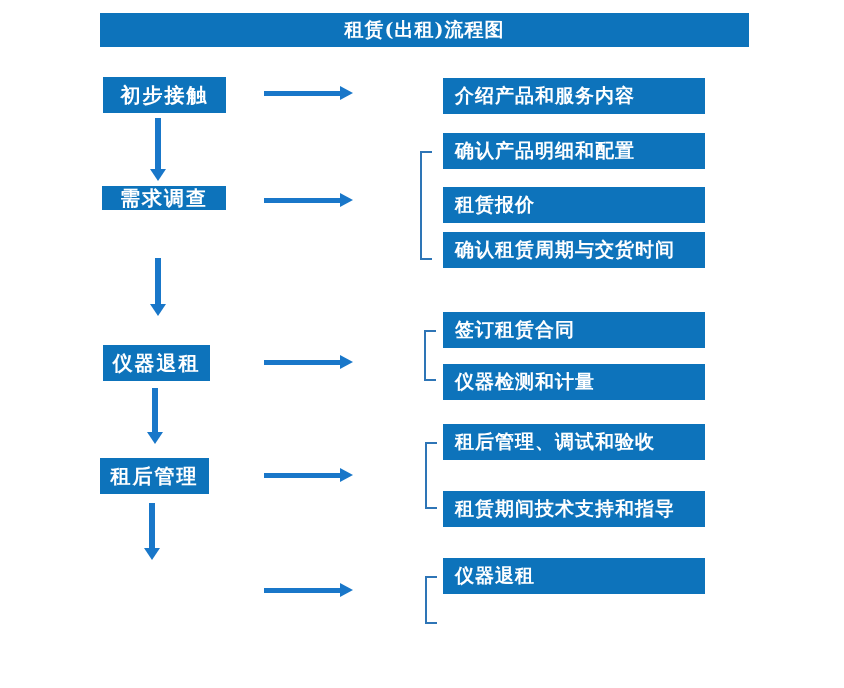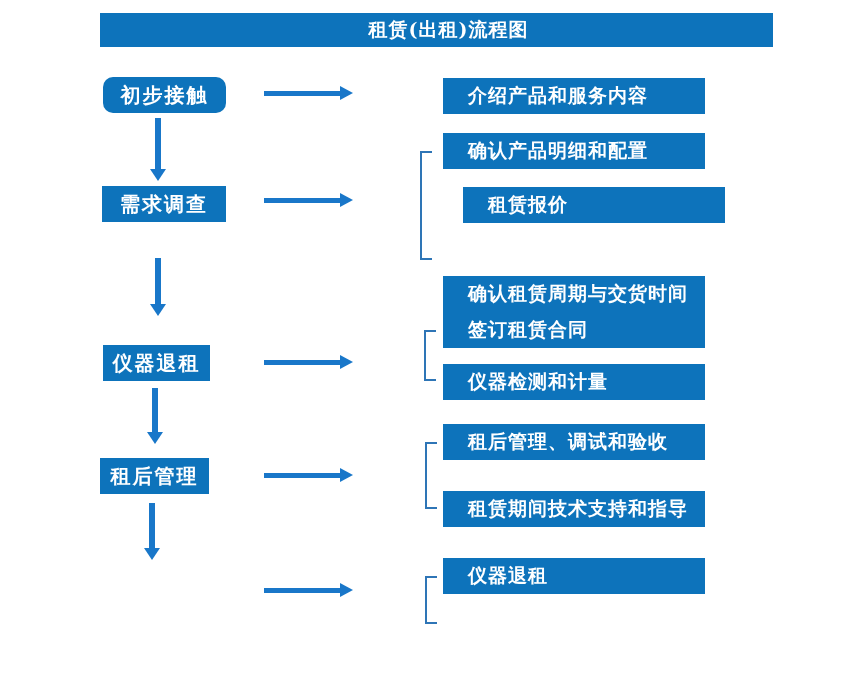--- a/index.html
+++ b/index.html
@@ -19,21 +19,20 @@
     left: 100px; top: 13px;
     width: 649px; height: 34px;
     background: var(--box-blue, #0d73bb);
     color: var(--text, #ffffff);
     font-size: 19px;
     font-weight: bold;
     display: flex;
     align-items: center;
     justify-content: center;
     letter-spacing: 1px;
-    padding-left: 24px;
   }
   .step-box {
     position: absolute;
     background: var(--box-blue, #0d73bb);
     color: var(--text, #ffffff);
     font-size: 20px;
     font-weight: bold;
     display: flex;
     align-items: center;
     justify-content: center;
@@ -44,21 +43,21 @@
     position: absolute;
     left: 443px;
     width: 262px;
     height: 36px;
     background: var(--box-blue, #0d73bb);
     color: var(--text, #ffffff);
     font-size: 19px;
     font-weight: bold;
     display: flex;
     align-items: center;
-    padding-left: 25px;
+    padding-left: 12px;
     letter-spacing: 1px;
     box-sizing: border-box;
   }
   .h-arrow { position: absolute; left: 264px; width: 89px; height: 14px; }
   .h-arrow .shaft {
     position: absolute; left: 0; top: 5px;
     width: 76px; height: 5px;
     background: var(--arrow-blue, #1977c9);
   }
   .h-arrow .head {
@@ -91,23 +90,23 @@
 </style>
 </head>
 <body>
 
 <div class="canvas">
 
   <div class="title-bar">
     <span>租赁(出租)流程图</span>
   </div>
 
-  <div class="step-box" style="left:103px; top:77px; width:123px; height:36px;border-radius:10px;">初步接触</div>
+  <div class="step-box" style="left:103px; top:77px; width:123px; height:36px;">初步接触</div>
 
-  <div class="step-box" style="left:102px; top:186px; width:124px; height:36px;">需求调查</div>
+  <div class="step-box" style="left:102px; top:186px; width:124px; height:24px;">需求调查</div>
 
   <div class="step-box" style="left:103px; top:345px; width:107px; height:36px;">仪器退租</div>
 
   <div class="step-box" style="left:100px; top:458px; width:109px; height:36px;">租后管理</div>
 
 
   <div class="v-arrow" style="left:150px; top:118px; height:63px;">
     <div class="shaft" style="height:51px;"></div>
     <div class="head" style="top:51px;"></div>
   </div>
@@ -146,22 +145,22 @@
   </div>
 
   <div class="bracket" style="left:420px; top:151px; height:109px;"></div>
   <div class="bracket" style="left:424px; top:330px; height:51px;"></div>
   <div class="bracket" style="left:425px; top:442px; height:67px;"></div>
   <div class="bracket" style="left:425px; top:576px; height:48px;"></div>
 
   <div class="info-box" style="top:78px;">介绍产品和服务内容</div>
 
   <div class="info-box" style="top:133px;">确认产品明细和配置</div>
-  <div class="info-box" style="top:187px;margin-left:20px;">租赁报价</div>
-  <div class="info-box" style="top:232px;margin-top:44px;">确认租赁周期与交货时间</div>
+  <div class="info-box" style="top:187px;">租赁报价</div>
+  <div class="info-box" style="top:232px;">确认租赁周期与交货时间</div>
 
   <div class="info-box" style="top:364px;">仪器检测和计量</div>
   <div class="info-box" style="top:312px;">签订租赁合同</div>
 
   <div class="info-box" style="top:424px;">租后管理、调试和验收</div>
   <div class="info-box" style="top:491px;">租赁期间技术支持和指导</div>
 
   <div class="info-box" style="top:558px;">仪器退租</div>
 
 </div>

